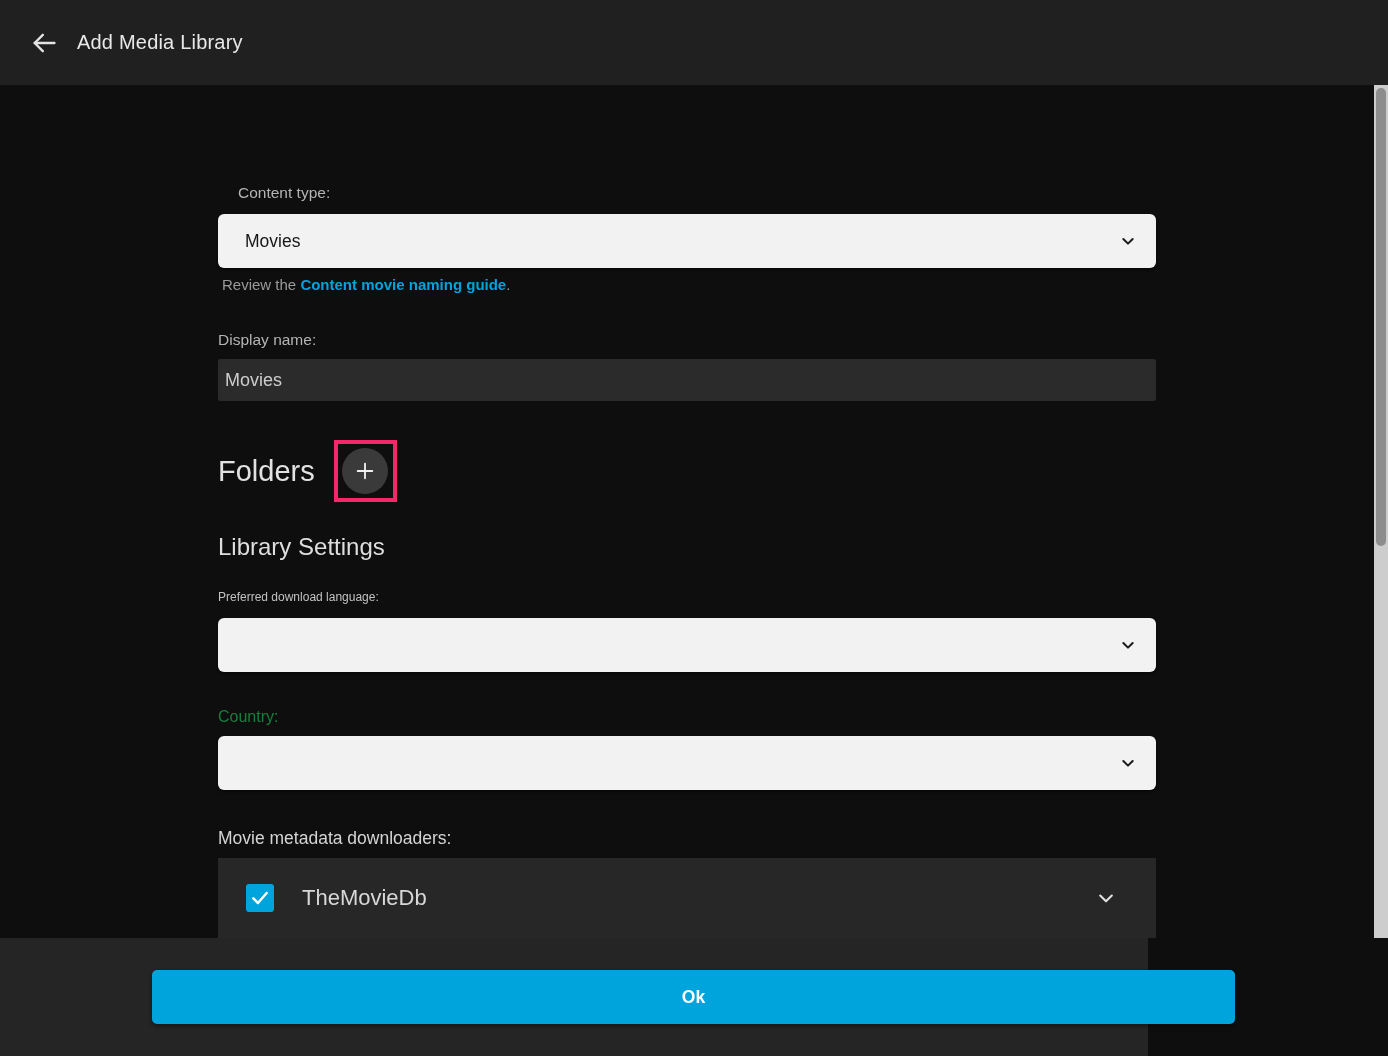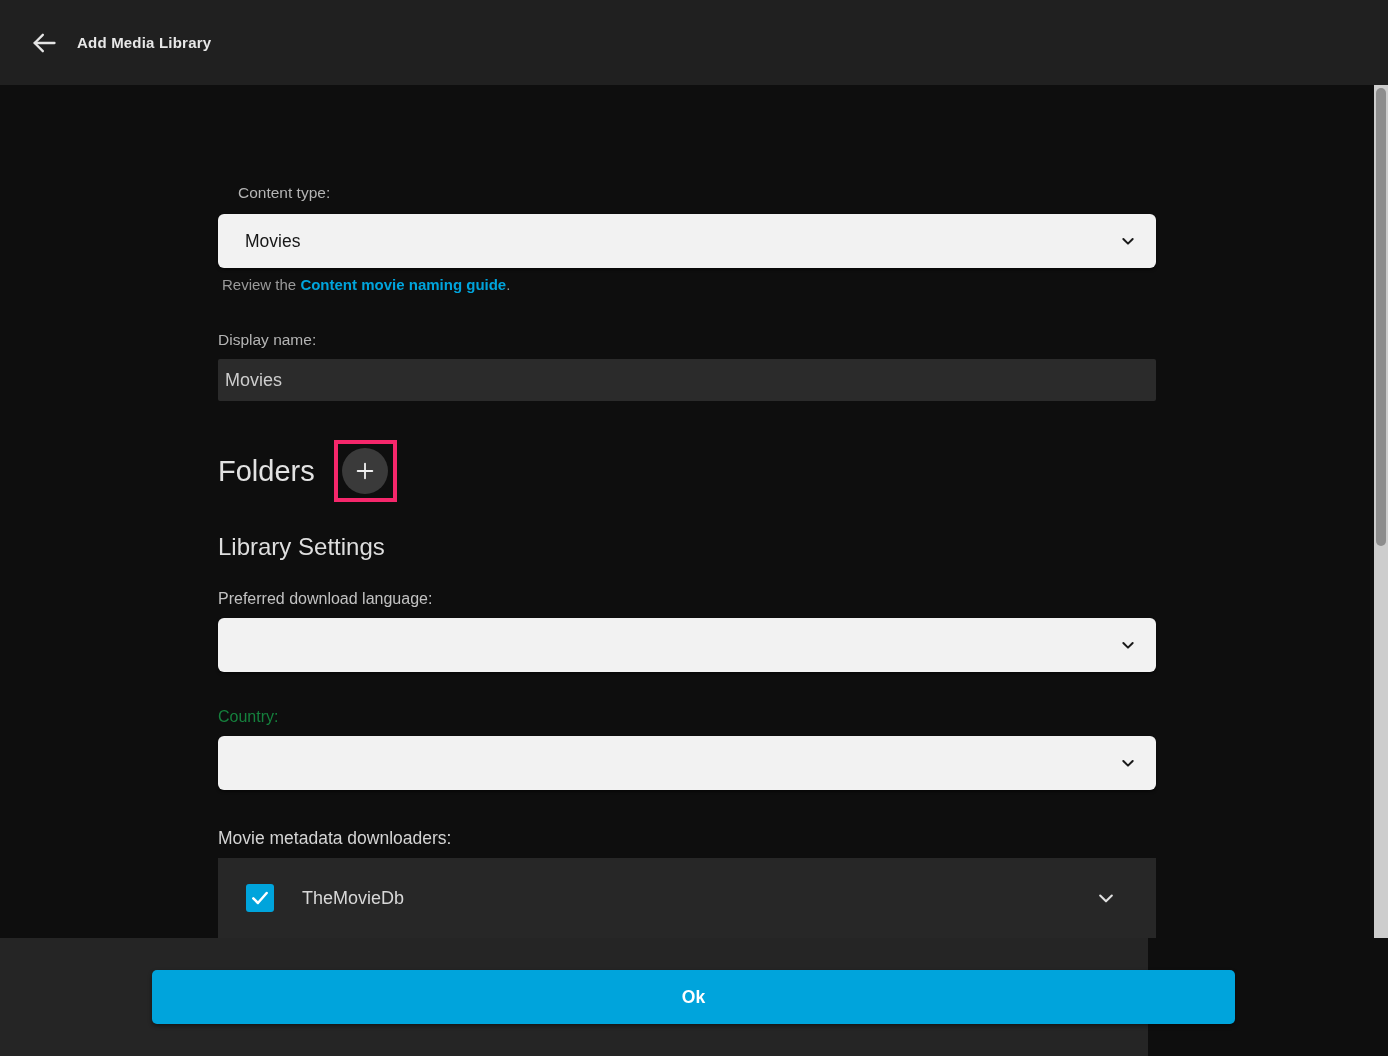--- a/index.html
+++ b/index.html
@@ -17,21 +17,21 @@
   
   .header{
     position:absolute;left:0;top:0;width:1388px;height:85px;
     background:#202020;display:flex;align-items:center;padding-left:22px;
   }
   .back-btn{
     width:44px;height:44px;display:flex;align-items:center;justify-content:center;
     background:transparent;border:none;cursor:pointer;color:#e4e4e4;
   }
   .header-title{
-    margin-left:11px;font-size:15px;color:#e8e8e8;letter-spacing:.2px;font-weight:700;
+    margin-left:11px;font-size:20px;color:#e8e8e8;letter-spacing:.2px;font-weight:400;
   }
   
   .scrollbar-track{
     position:absolute;right:0;top:85px;width:14px;height:853px;background:#cdcdcd;
   }
   .scrollbar-thumb{
     position:absolute;left:2px;top:3px;width:10px;height:458px;border-radius:5px;background:#8d8d8d;
   }
   
   .content{
@@ -84,21 +84,21 @@
   .h2{position:absolute;left:0;top:448px;font-size:24px;font-weight:400;color:#dedede;}
 
   .panel{
     position:absolute;left:0;top:773px;width:938px;height:80px;background:#272727;
     display:flex;align-items:center;
   }
   .checkbox{
     margin-left:28px;width:28px;height:28px;border-radius:3px;background:var(--accent);
     display:flex;align-items:center;justify-content:center;cursor:pointer;flex:0 0 auto;
   }
-  .panel-label{margin-left:28px;font-size:18px;color:#d8d8d8;}
+  .panel-label{margin-left:28px;font-size:22px;color:#d8d8d8;}
   .panel-chevron{position:absolute;right:40px;top:50%;transform:translateY(-50%);display:flex;cursor:pointer;color:#e0e0e0;}
 
   
   .footer{
     position:absolute;left:0;top:938px;width:1148px;height:118px;background:#252525;
   }
   .ok-btn{
     position:absolute;left:152px;top:32px;width:1083px;height:54px;
     background:var(--accent);border:none;border-radius:5px;cursor:pointer;
     color:#ffffff;font-weight:bold;font-size:17.5px;font-family:"Liberation Sans", sans-serif;
@@ -147,21 +147,21 @@
               <line x1="12" y1="4" x2="12" y2="20"></line>
               <line x1="4" y1="12" x2="20" y2="12"></line>
             </svg>
         </span>
       </button>
     </div>
   </div>
 
   <div class="h2">Library Settings</div>
 
-  <div class="field-label" style="top:505px;font-size:16px;color:#c2c2c2;">Preferred download language:</div>
+  <div class="field-label" style="top:505px;font-size:12px;color:#c2c2c2;">Preferred download language:</div>
   <div class="select" style="top:533px;">
     <span class="select-value"></span>
     <span class="select-chevron">
       <svg width="16" height="16" viewBox="0 0 24 24" fill="none" stroke="#1a1a1a" stroke-width="3" stroke-linecap="round" stroke-linejoin="round">
           <polyline points="5 9 12 16 19 9"></polyline>
         </svg>
     </span>
   </div>
 
   <div class="field-label" style="top:623px;font-size:16px;color:#15803d;">Country:</div>

